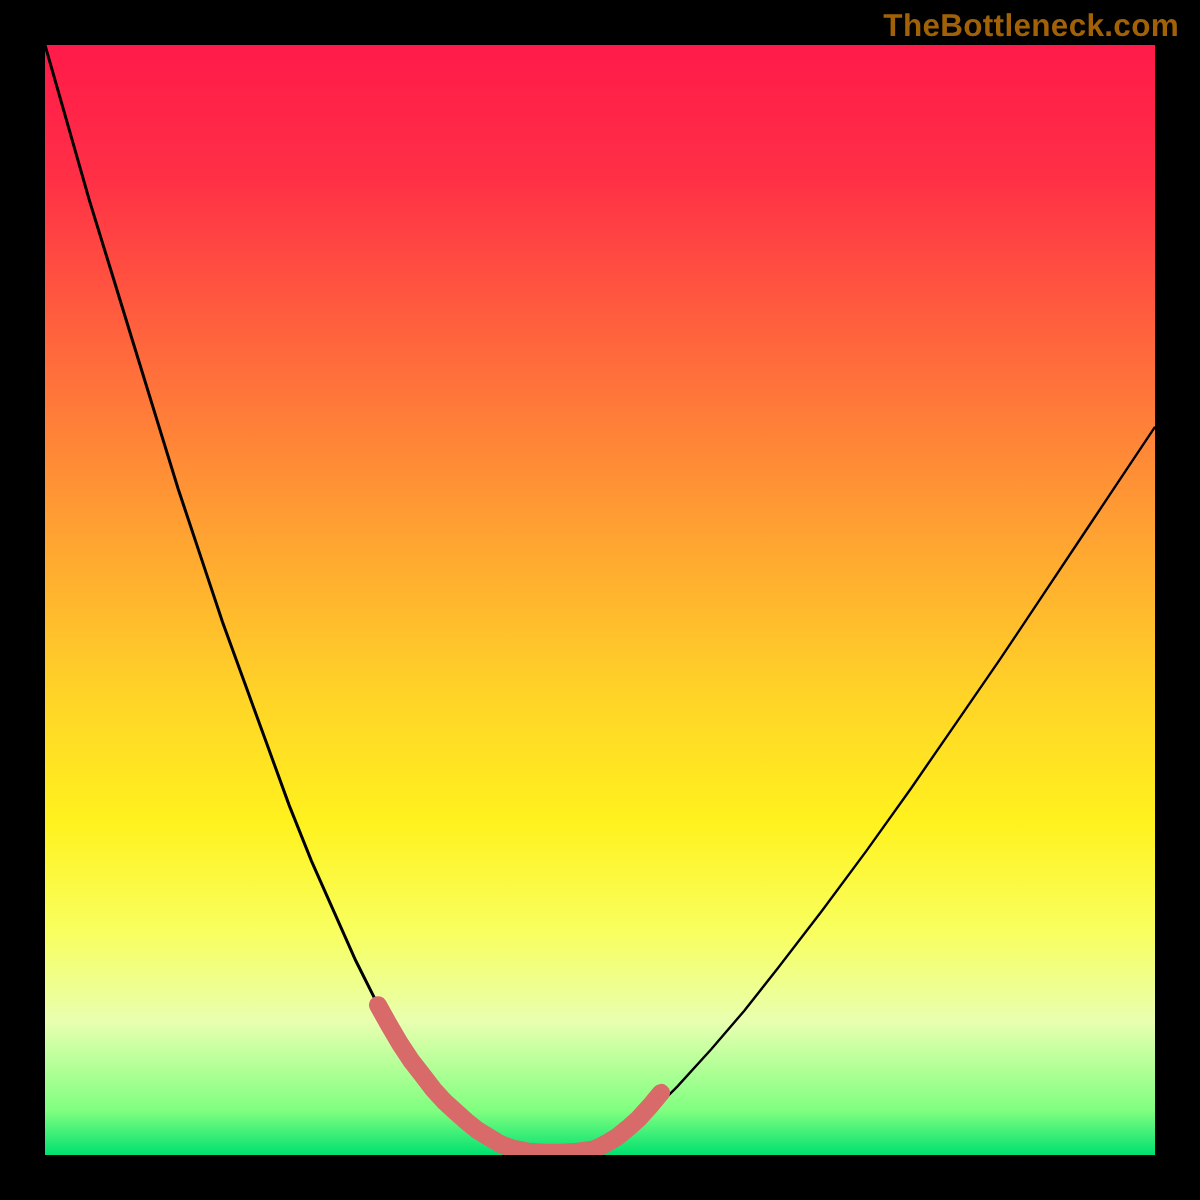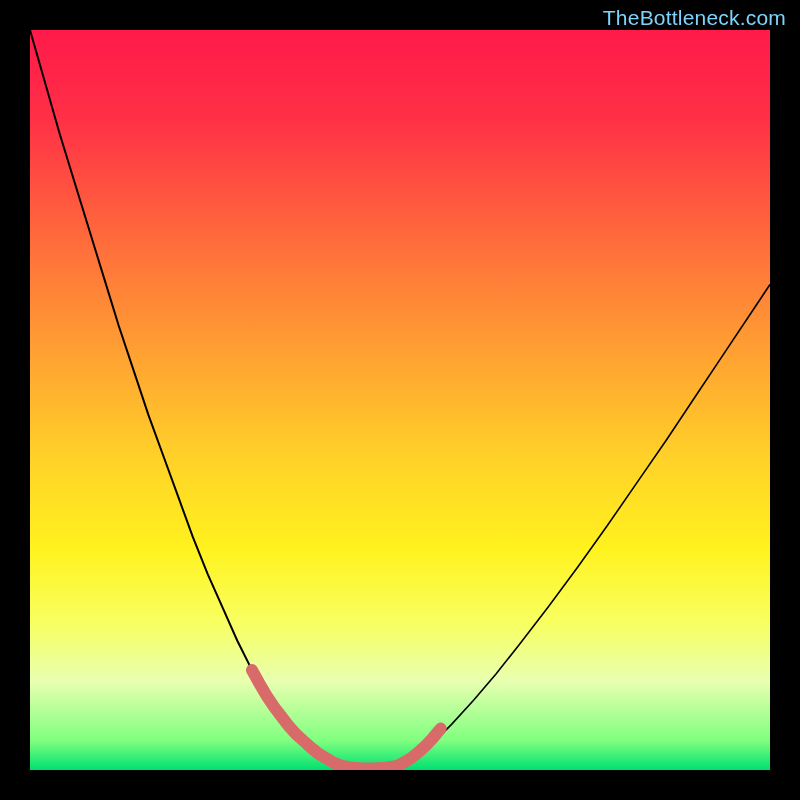--- a/index.html
+++ b/index.html
@@ -9,23 +9,23 @@
     height: 800px;
     background: #000;
     font-family: Arial, sans-serif;
     overflow: hidden;
     position: relative;
   }
   .watermark {
     position: absolute;
     top: 6px;
     right: 14px;
-    color: #7dd3fc;
+    color: #a16207;
     font-size: 21px;
-    font-weight: 400;
+    font-weight: 700;
     z-index: 10;
     letter-spacing: 0.2px;
   }
   .plot-area {
     position: absolute;
     left: 30px;
     top: 30px;
     width: 740px;
     height: 740px;
   }

